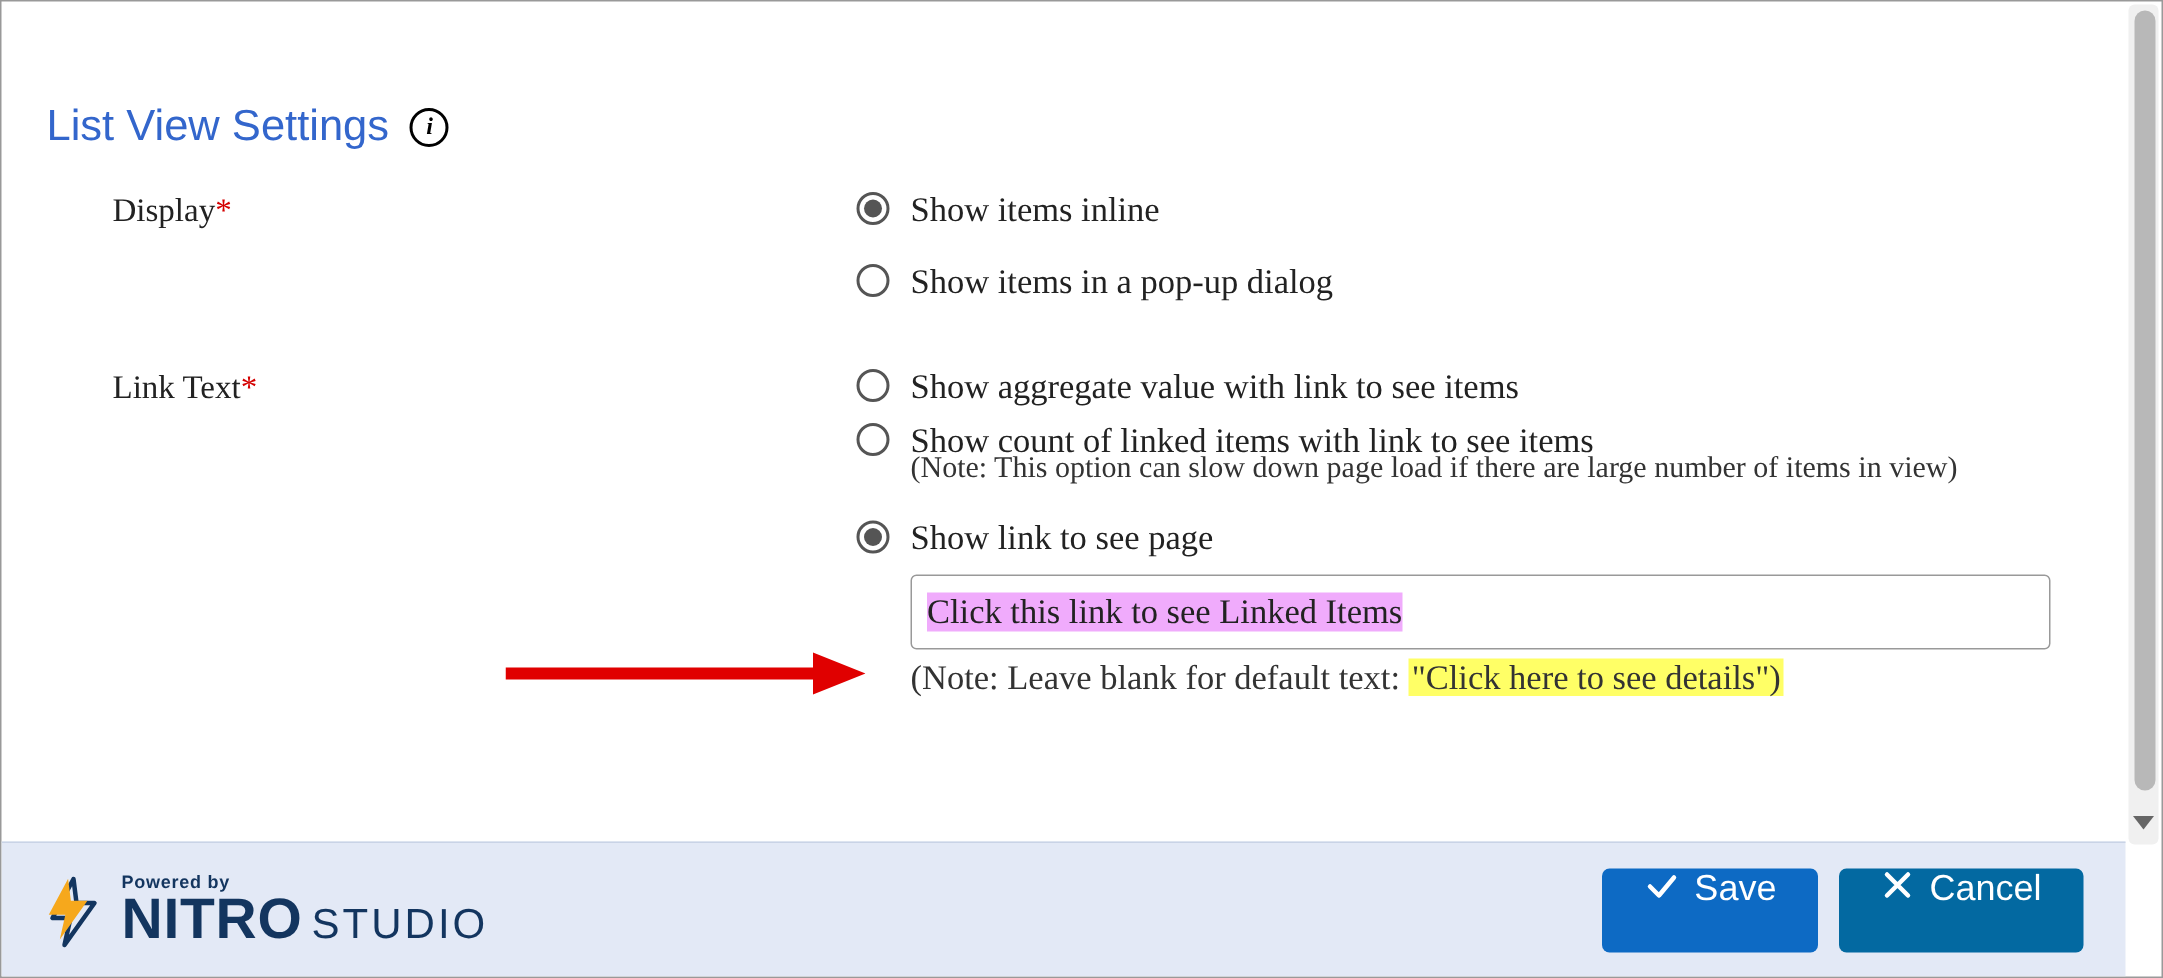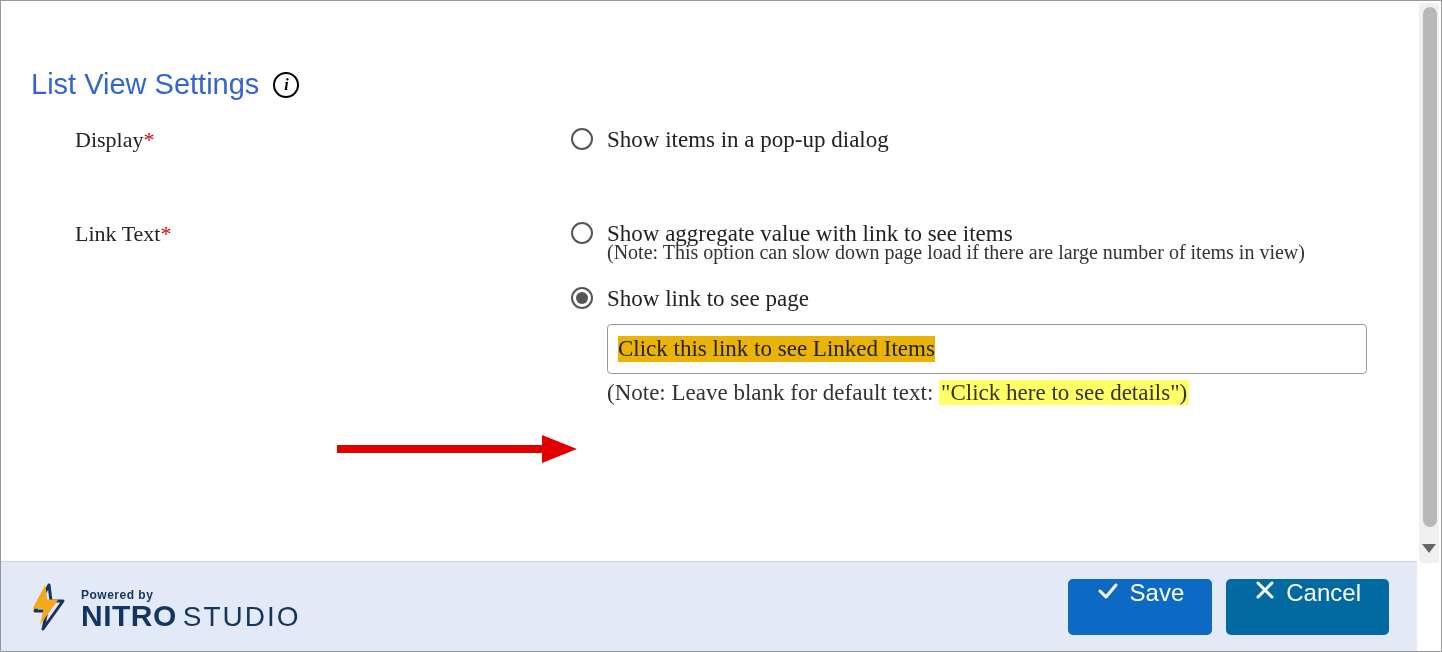--- a/index.html
+++ b/index.html
@@ -98,21 +98,21 @@
       border-radius: 4px;
       display: flex; align-items: center;
       padding: 0 10px;
       background: #fff;
     }
     .input-box span {
       font-size: 23px;
       color: #222;
     }
     .input-hl {
-      background: #eab308;
+      background: #f0abfc;
     }
 
     .note-line {
       font-size: 23px;
       color: #333;
       margin-top: 6px;
       margin-left: 0;
     }
     .hl {
       background: #ffff66;
@@ -137,21 +137,21 @@
       display: flex;
       align-items: center;
       justify-content: space-between;
       padding: 0 28px;
     }
     .logo-block { display: flex; align-items: flex-end; gap: 10px; }
     .logo-glyph svg { display: block; }
     .logo-text-block { display: flex; flex-direction: column; line-height: 1; }
     .logo-pow { font-size: 12px; font-weight: 700; color: #13355f; letter-spacing: 0.5px; }
     .logo-main { display: flex; align-items: baseline; gap: 6px; }
-    .logo-nitro { font-size: 30px; font-weight: 900; color: #13355f; letter-spacing: 0.5px; }
+    .logo-nitro { font-size: 38px; font-weight: 900; color: #13355f; letter-spacing: 0.5px; }
     .logo-studio { font-size: 28px; font-weight: 400; color: #13355f; letter-spacing: 2px; }
 
     .btns { display: flex; gap: 14px; }
     .btn {
       height: 56px;
       border: none;
       border-radius: 5px;
       padding: 0 28px;
       font-size: 24px;
       font-weight: 500;
@@ -196,38 +196,46 @@
   <div class="section-title-row">
     <div class="section-title">List View Settings</div>
     <div class="info-circle">i</div>
   </div>
 
   <div class="form-row">
     <div class="form-label-col">
       <span>Display</span><span class="req">*</span>
     </div>
     <div class="form-input-col">
-      <div class="radio-line" style="margin-bottom:56px;">
+      <div class="radio-line">
+        <div class="radio checked"></div>
+        <div class="radio-text">Show items inline</div>
+      </div>
+      <div class="radio-line" style="margin-bottom:32px;">
         <div class="radio"></div>
         <div class="radio-text">Show items in a pop-up dialog</div>
       </div>
     </div>
   </div>
 
   <div class="form-row">
     <div class="form-label-col">
       <span>Link Text</span><span class="req">*</span>
     </div>
     <div class="form-input-col">
 
       <div class="radio-line tight">
         <div class="radio"></div>
         <div class="radio-text">Show aggregate value with link to see items</div>
       </div>
 
+      <div class="radio-line tight">
+        <div class="radio"></div>
+        <div class="radio-text">Show count of linked items with link to see items</div>
+      </div>
       <div class="radio-sub">(Note: This option can slow down page load if there are large number of items in view)</div>
 
       <div class="radio-line" style="margin-bottom:10px;">
         <div class="radio checked"></div>
         <div class="radio-text">Show link to see page</div>
       </div>
 
       <div class="link-input-wrap">
         <div class="input-box">
           <span class="input-hl">Click this link to see Linked Items</span>

